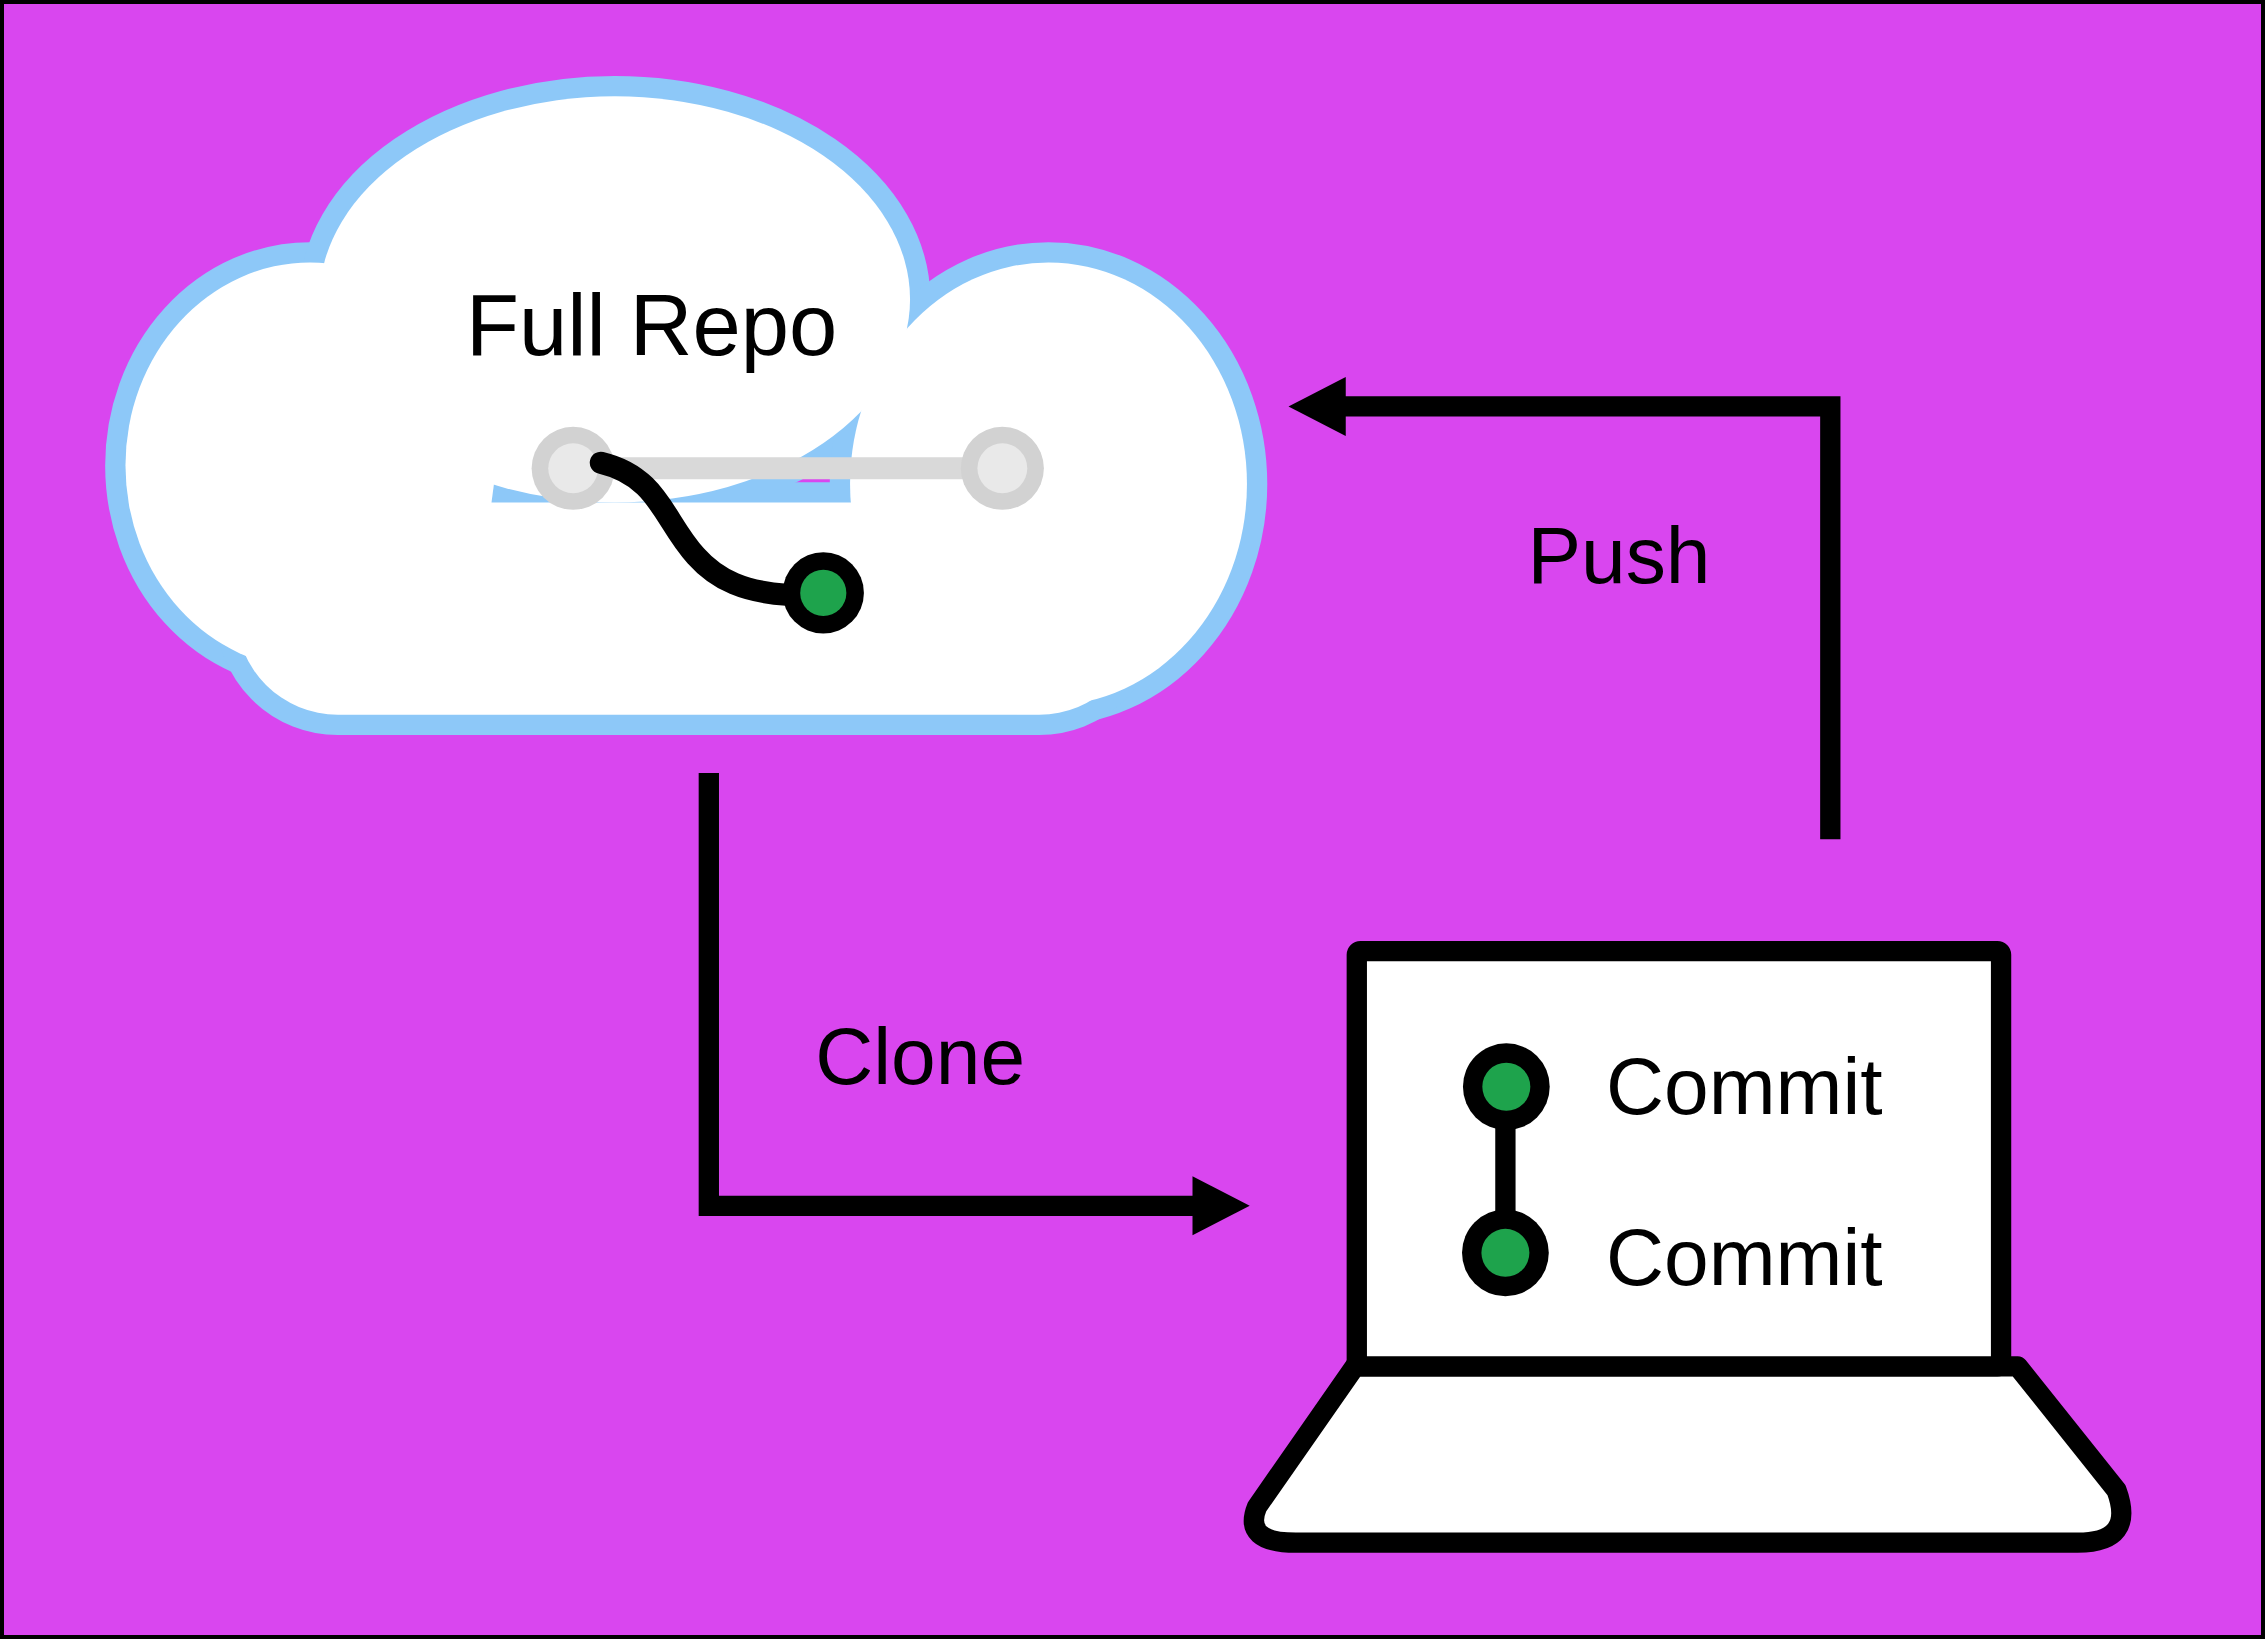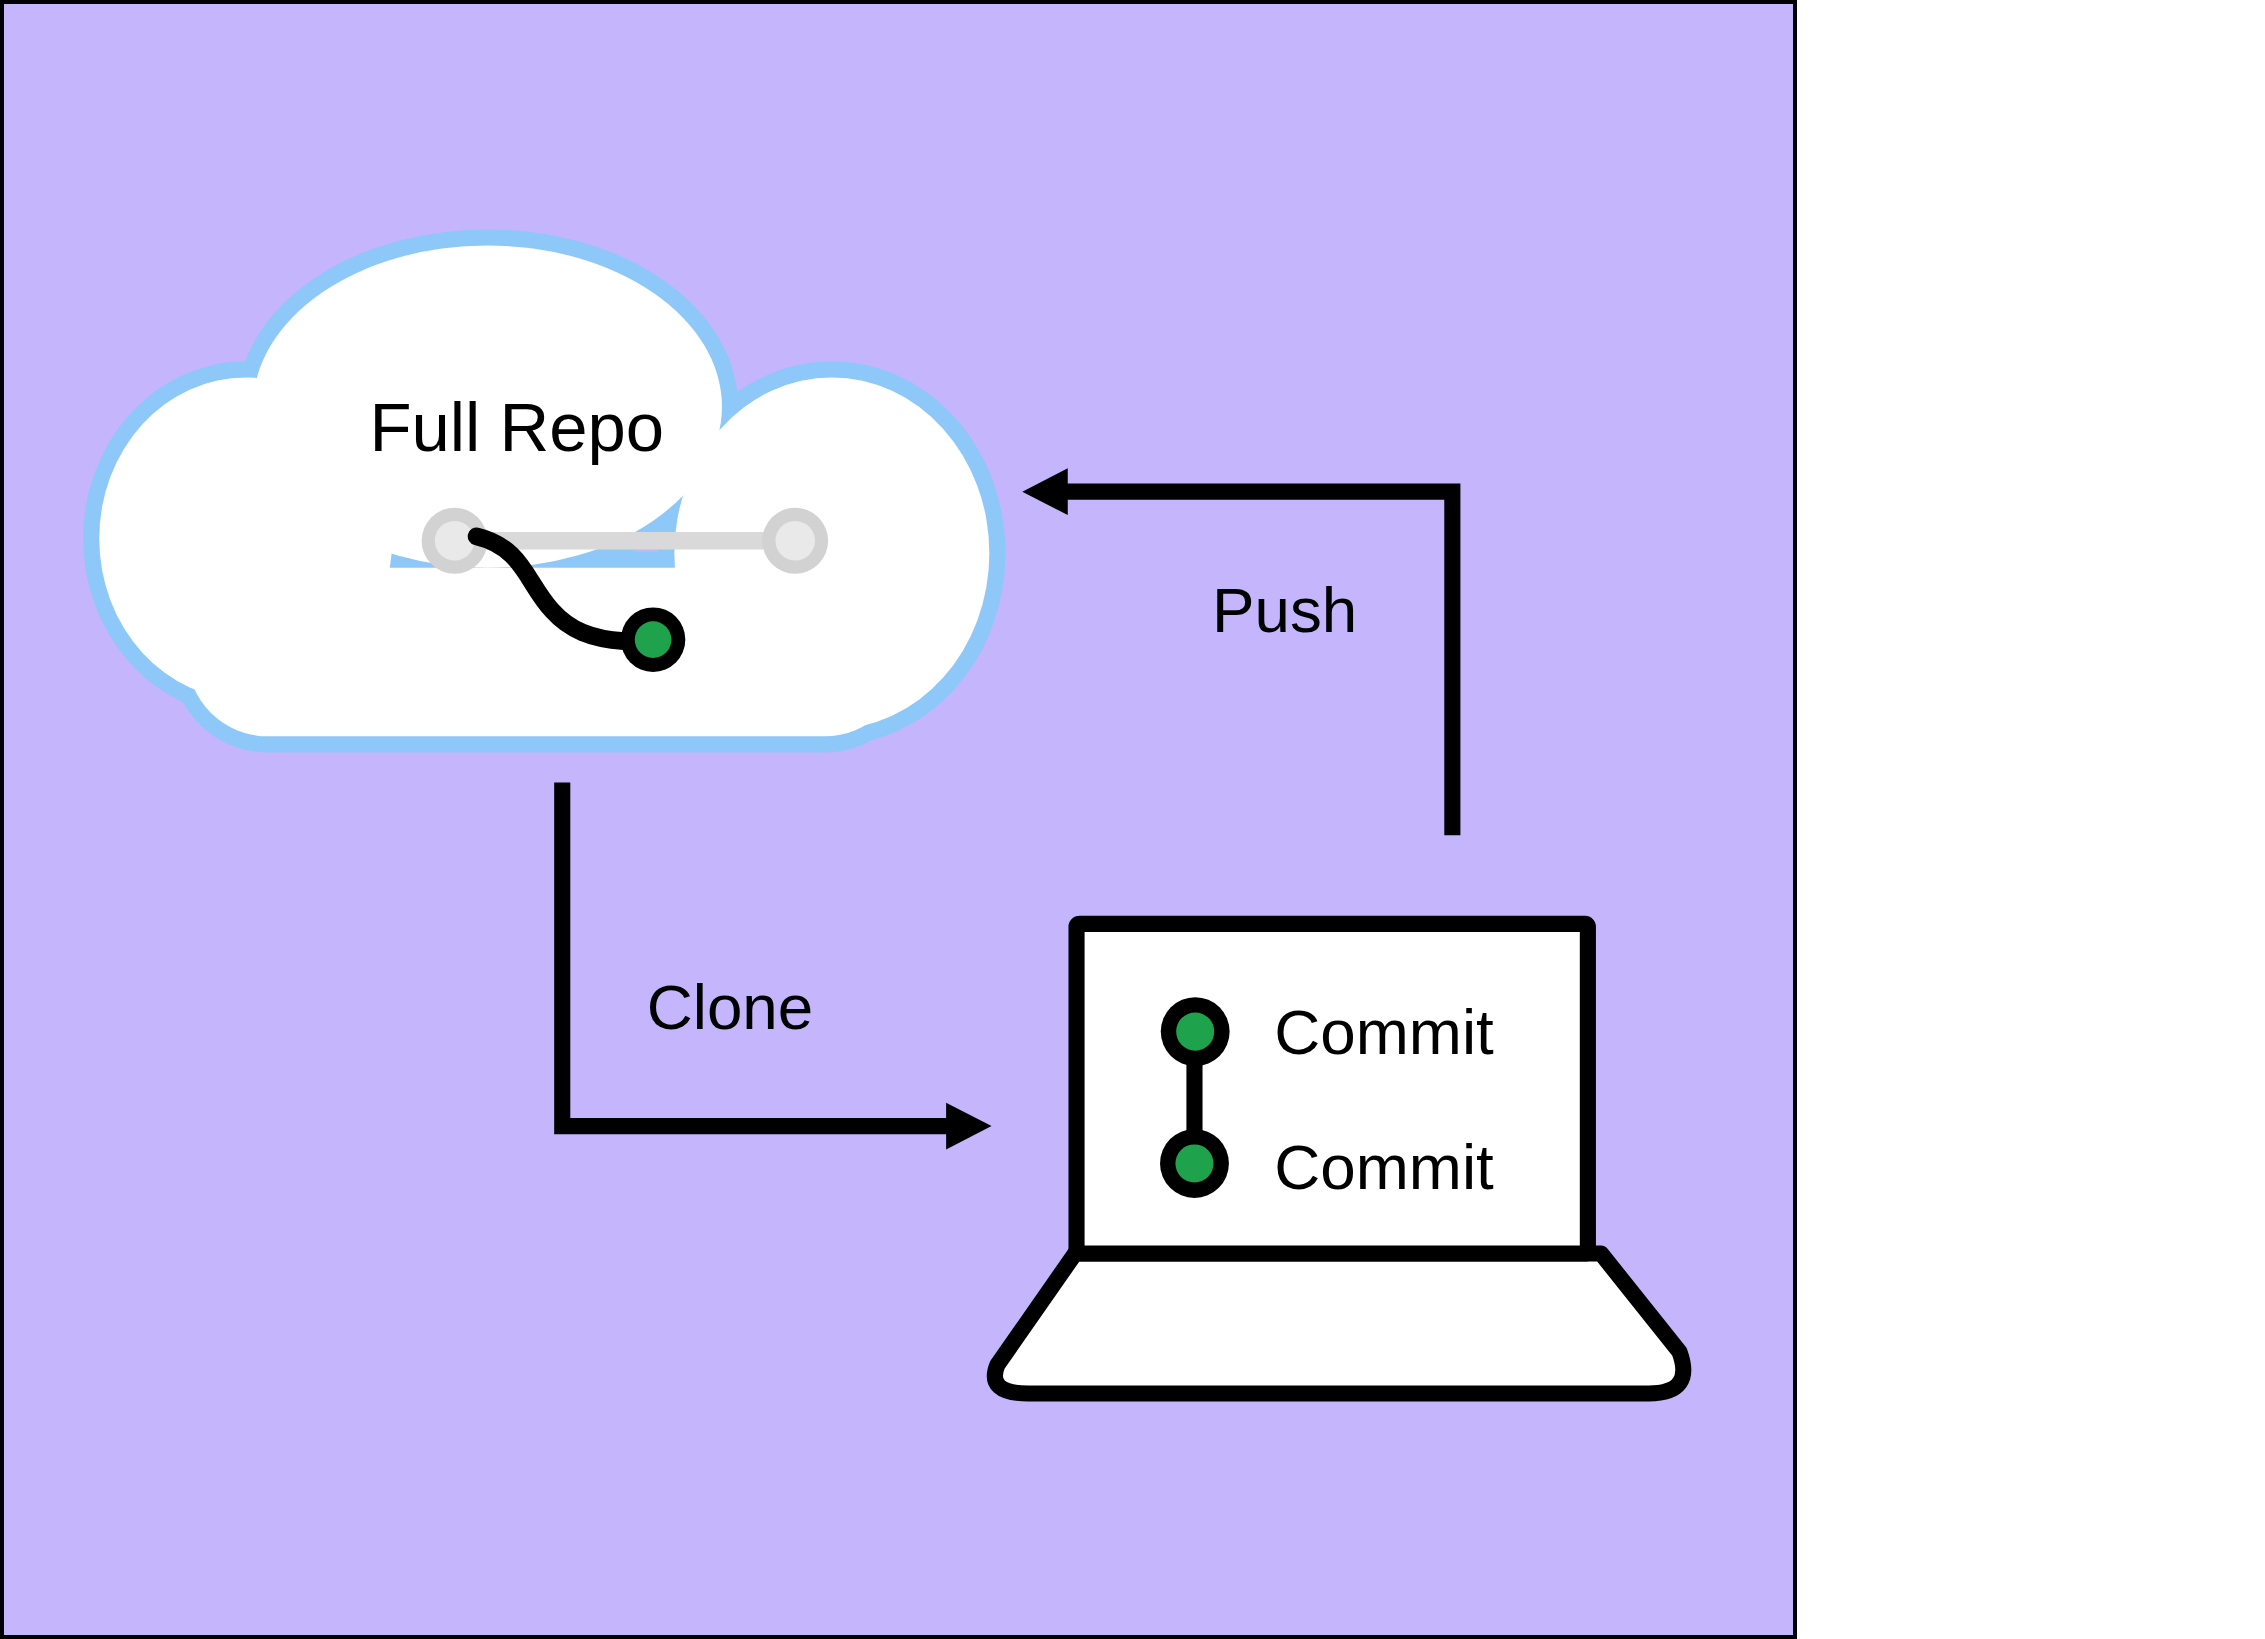--- a/index.html
+++ b/index.html
@@ -3,25 +3,25 @@
 <meta charset="utf-8">
 <style>
   html, body {
     margin: 0;
     padding: 0;
     background: #ffffff;
     font-family: "Liberation Sans", sans-serif;
   }
   .canvas {
     position: relative;
-    width: 1797px;
+    width: 2265px;
     height: 1639px;
     box-sizing: border-box;
     border: 4.6px solid #000000;
-    background: #c4b5fd;
+    background: #d946ef;
     overflow: hidden;
   }
   svg.diagram {
     display: block;
     width: 100%;
     height: 100%;
   }
   .cloud-outline {
     fill: none;
     stroke: var(--cloud-stroke, #8DC8F8);

